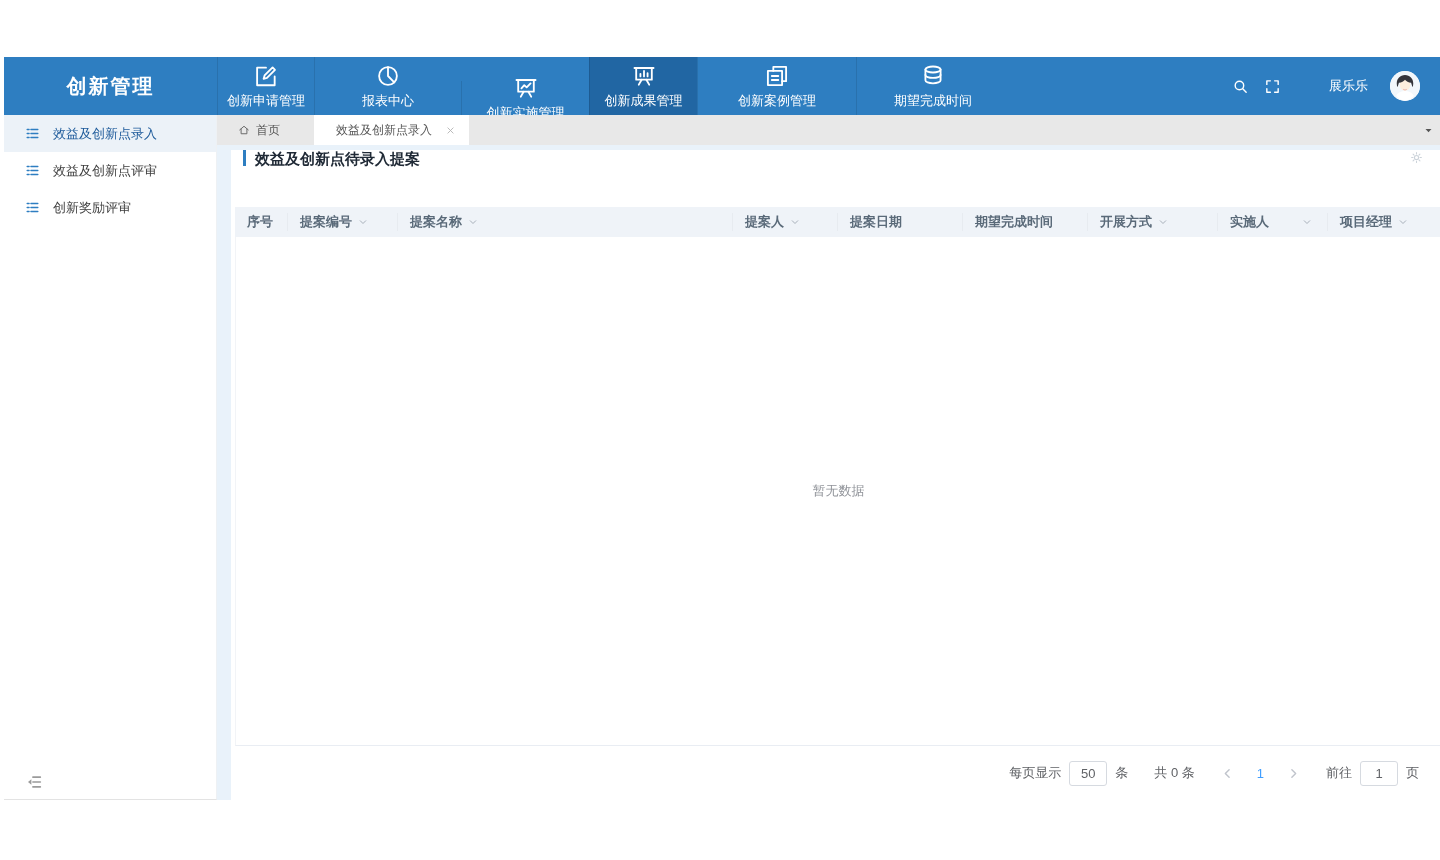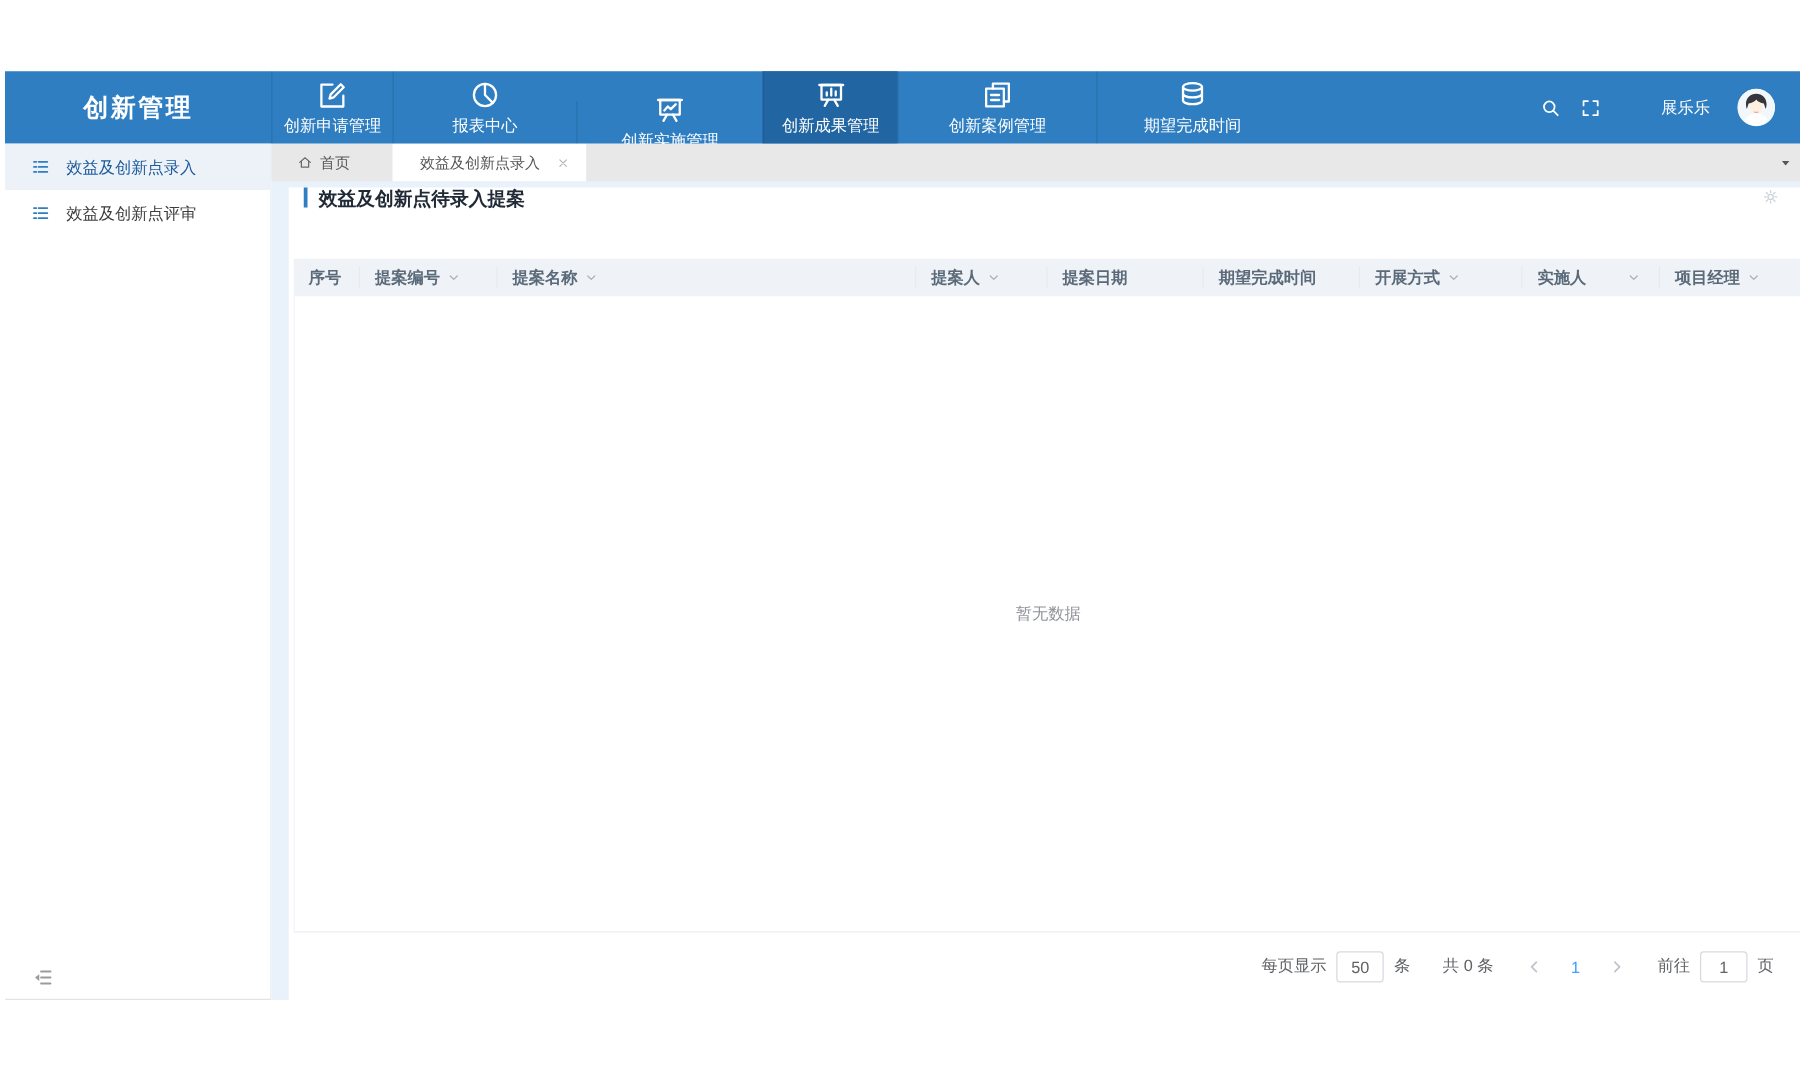--- a/index.html
+++ b/index.html
@@ -7,21 +7,21 @@
   .canvas{position:relative;width:1440px;height:860px;background:#fff;overflow:hidden;}
   .app{position:absolute;top:57px;left:4px;width:1440px;height:743px;}
 
   
   .topnav{height:58px;background:#2e7ec1;display:flex;align-items:stretch;color:#fff;}
   .brand{width:213px;display:flex;align-items:center;justify-content:center;font-size:20px;font-weight:bold;letter-spacing:2px;}
   .nav-items{display:flex;align-items:stretch;}
   .nav-item{display:flex;flex-direction:column;align-items:center;justify-content:center;gap:3px;cursor:pointer;border-left:1px solid rgba(0,0,0,0.10);box-sizing:border-box;}
   .nav-item:nth-child(1){width:97px;}
   .nav-item:nth-child(2){width:147px;}
-  .nav-item:nth-child(3){width:149px;margin-top:24px;}
+  .nav-item:nth-child(3){width:128px;margin-top:24px;}
   .nav-item:nth-child(4){width:108px;}
   .nav-item:nth-child(5){width:159px;}
   .nav-item:nth-child(6){width:153px;}
   .nav-item.active{background:#2166a3;}
   .nav-item .icon svg{width:26px;height:26px;display:block;}
   .nav-label{font-size:13px;white-space:nowrap;}
   .topnav-right{margin-left:auto;display:flex;align-items:center;padding-right:24px;}
   .icon-btn{display:flex;align-items:center;cursor:pointer;}
   .icon-btn svg{width:17px;height:17px;display:block;}
   .icon-btn + .icon-btn{margin-left:15px;}
@@ -199,20 +199,29 @@
             </div>
             <div class="side-item">
               <span class="icon">
                 <svg viewBox="0 0 24 24" fill="none" stroke="currentColor" stroke-width="2.3" stroke-linecap="round" stroke-linejoin="round">
                   <path d="M9.5 5.5H20.5M9.5 12H20.5M9.5 18.5H20.5"></path>
                   <path d="M3.5 5.5h3M3.5 12h3M3.5 18.5h3"></path>
                 </svg>
               </span>
               <span>效益及创新点评审</span>
             </div>
+            <div class="side-item">
+              <span class="icon">
+                <svg viewBox="0 0 24 24" fill="none" stroke="currentColor" stroke-width="2.3" stroke-linecap="round" stroke-linejoin="round">
+                  <path d="M9.5 5.5H20.5M9.5 12H20.5M9.5 18.5H20.5"></path>
+                  <path d="M3.5 5.5h3M3.5 12h3M3.5 18.5h3"></path>
+                </svg>
+              </span>
+              <span>创新奖励评审</span>
+            </div>
           </div>
         <span class="sidebar-foot">
             <svg viewBox="0 0 24 24" fill="none" stroke="currentColor" stroke-width="2.1" stroke-linecap="round" stroke-linejoin="round">
               <path d="M10.5 5.5H20.5M10.5 12H20.5M10.5 18.5H20.5"></path>
               <path d="M8.5 8.4v7.2L4 12z" fill="currentColor" stroke="none"></path>
             </svg>
           </span>
       </aside>
 
       <section class="main">

